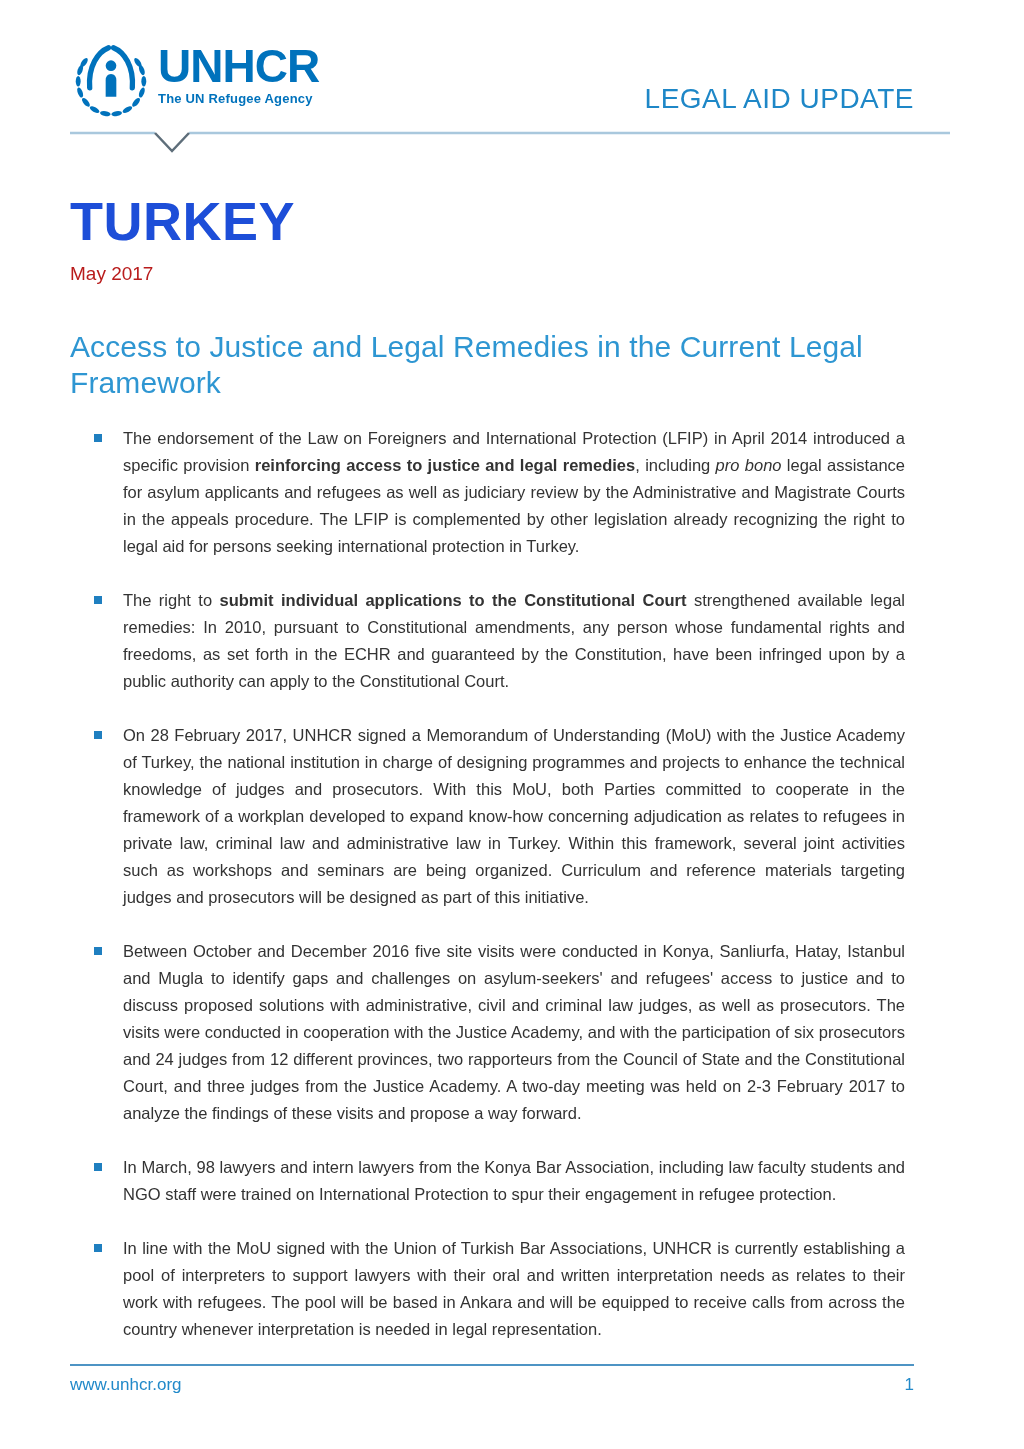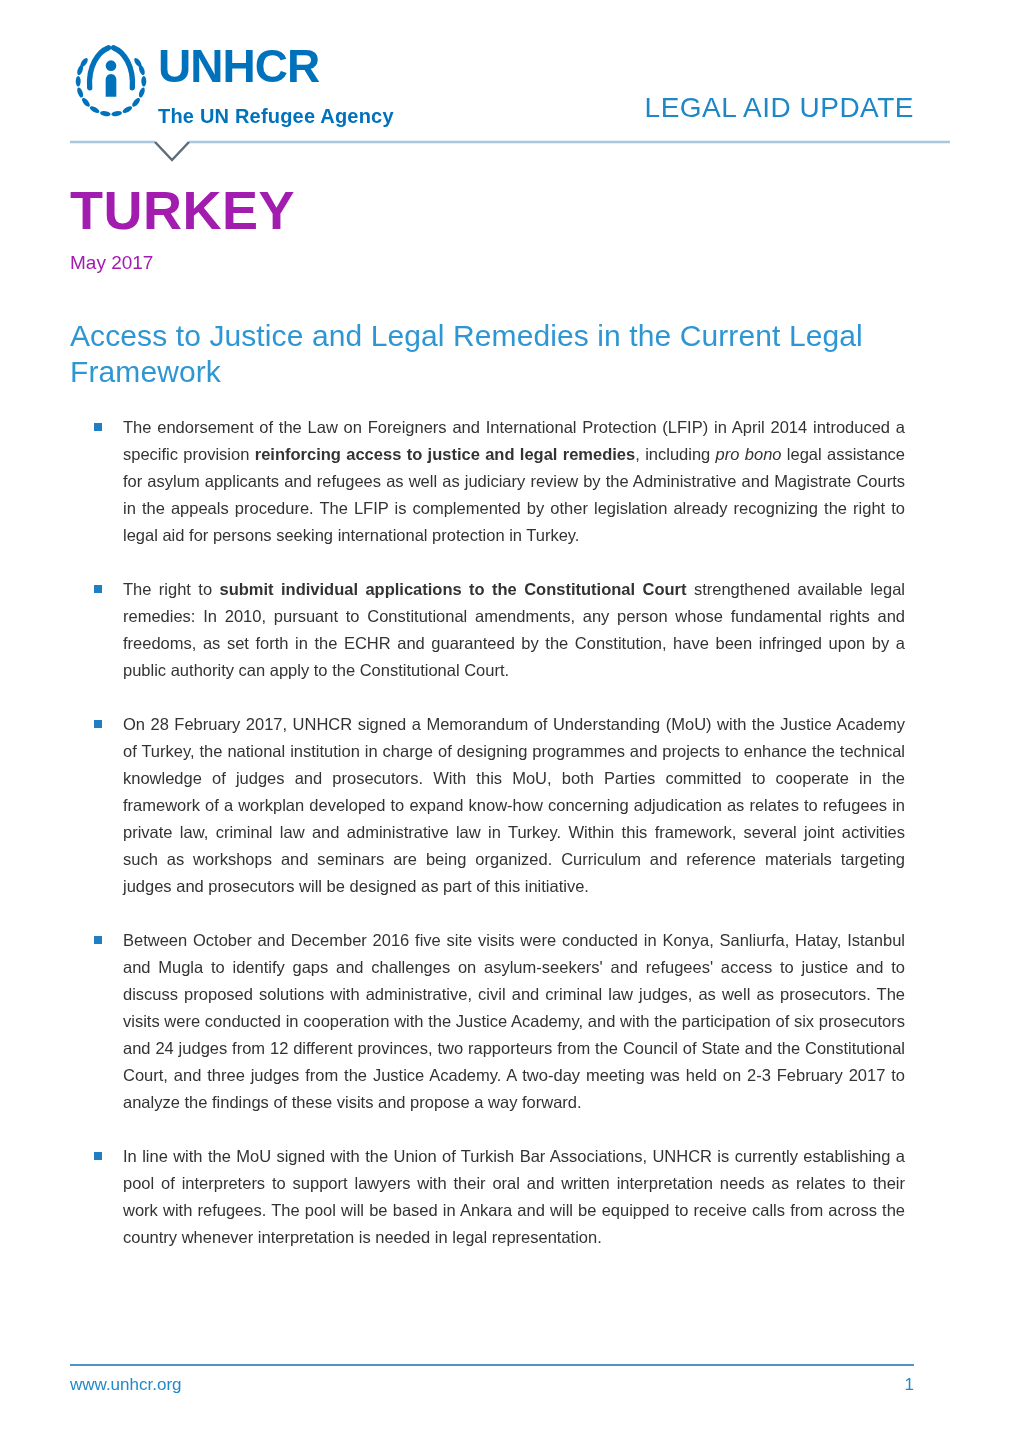--- a/index.html
+++ b/index.html
@@ -30,36 +30,36 @@
     padding-top:37px;
   }
   .logo{display:flex;align-items:flex-start;}
   .logo-emblem{width:82px;height:82px;flex:0 0 auto;}
   .logo-text{margin-left:6px;padding-top:6px;}
   .logo-org{
     font-size:46px;font-weight:bold;color:var(--unhcr-blue);
     letter-spacing:-1px;line-height:1;
   }
   .logo-tagline{
-    font-size:20px;font-weight:bold;color:var(--unhcr-blue);
-    margin-top:16px;letter-spacing:0.2px;
+    font-size:13px;font-weight:bold;color:var(--unhcr-blue);
+    margin-top:2px;letter-spacing:0.2px;
   }
   .doc-type{
     font-size:28px;color:var(--doc-type-blue);
     letter-spacing:0.5px;padding-bottom:4px;
   }
   
   .divider{margin-top:12px;height:26px;}
   
   .country-title{
-    margin:16px 0 0 0;
-    font-size:54px;font-weight:bold;color:#a21caf;
+    margin:36px 0 0 0;
+    font-size:54px;font-weight:bold;color:#1d4ed8;
     letter-spacing:0.5px;line-height:1.05;
   }
-  .date-line{margin-top:13px;font-size:19px;color:#a21caf;}
+  .date-line{margin-top:13px;font-size:19px;color:#b91c1c;}
   
   .section-heading{
     margin:44px 0 0 0;
     font-size:30px;font-weight:normal;color:var(--heading-blue);
     letter-spacing:0.1px;line-height:1.2;
   }
   .bullet-list{
     list-style:none;margin:24px 9px 0 0;padding:0;
   }
   .bullet-item{
@@ -161,20 +161,24 @@
         <li class="bullet-item">
           <span class="bullet-marker"></span>
           <p class="bullet-text"><span>On 28 February 2017, UNHCR signed a Memorandum of Understanding (MoU) with the Justice Academy of Turkey, the national institution in charge of designing programmes and projects to enhance the technical knowledge of judges and prosecutors. With this MoU, both Parties committed to cooperate in the framework of a workplan developed to expand know-how concerning adjudication as relates to refugees in private law, criminal law and administrative law in Turkey. Within this framework, several joint activities such as workshops and seminars are being organized. Curriculum and reference materials targeting judges and prosecutors will be designed as part of this initiative.</span></p>
         </li>
         <li class="bullet-item">
           <span class="bullet-marker"></span>
           <p class="bullet-text"><span>Between October and December 2016 five site visits were conducted in Konya, Sanliurfa, Hatay, Istanbul and Mugla to identify gaps and challenges on asylum-seekers' and refugees' access to justice and to discuss proposed solutions with administrative, civil and criminal law judges, as well as prosecutors. The visits were conducted in cooperation with the Justice Academy, and with the participation of six prosecutors and 24 judges from 12 different provinces, two rapporteurs from the Council of State and the Constitutional Court, and three judges from the Justice Academy. A two-day meeting was held on 2-3 February 2017 to analyze the findings of these visits and propose a way forward.</span></p>
         </li>
         <li class="bullet-item">
           <span class="bullet-marker"></span>
+          <p class="bullet-text"><span>In March, 98 lawyers and intern lawyers from the Konya Bar Association, including law faculty students and NGO staff were trained on International Protection to spur their engagement in refugee protection.</span></p>
+        </li>
+        <li class="bullet-item">
+          <span class="bullet-marker"></span>
           <p class="bullet-text"><span>In line with the MoU signed with the Union of Turkish Bar Associations, UNHCR is currently establishing a pool of interpreters to support lawyers with their oral and written interpretation needs as relates to their work with refugees. The pool will be based in Ankara and will be equipped to receive calls from across the country whenever interpretation is needed in legal representation.</span></p>
         </li>
       </ul>
     </section>
 
   </div>
 
   <footer class="footer">
     <a class="footer-url">www.unhcr.org</a>
     <span class="page-number">1</span>

